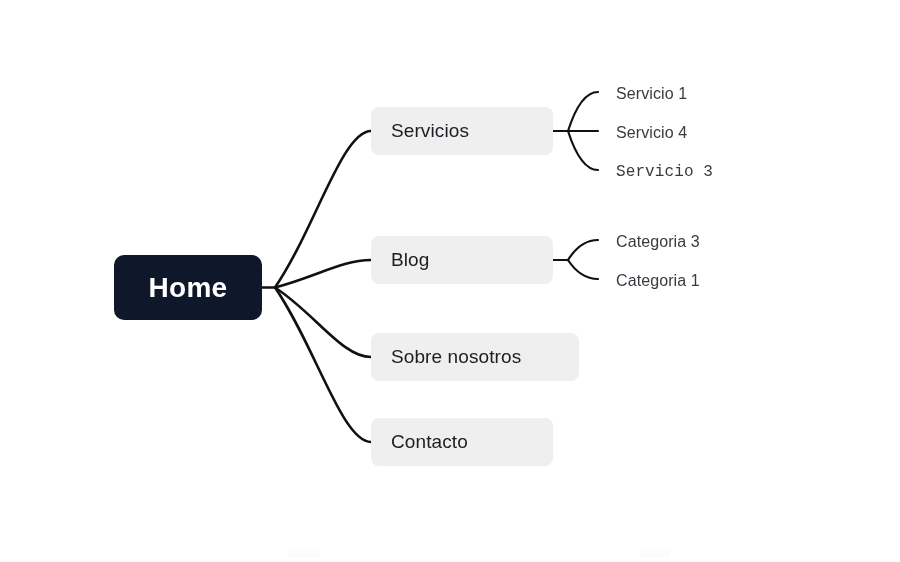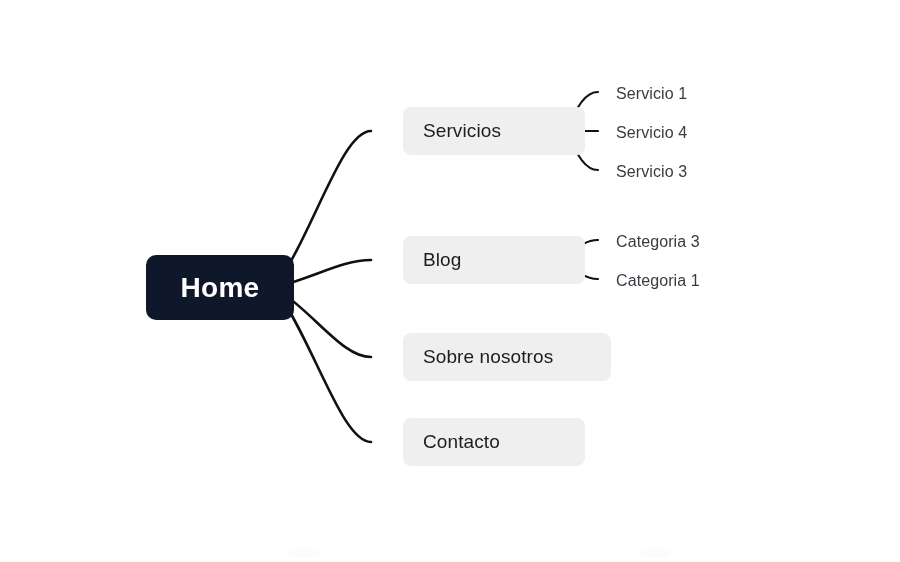--- a/index.html
+++ b/index.html
@@ -27,21 +27,20 @@
     width: 900px;
     height: 562px;
     pointer-events: none;
   }
   .node {
     position: absolute;
     box-sizing: border-box;
     display: flex;
     align-items: center;
     border-radius: 8px;
-    margin-left: 32px;
   }
   .node-root {
     background: #0f172a;
     border-radius: 10px;
     justify-content: center;
   }
   .node-root .node-label {
     color: #ffffff;
     font-size: 28px;
     font-weight: bold;
@@ -94,21 +93,21 @@
 
   <div id="nodes-layer">
       <div class="node node-root" style="left: 114px; top: 255px; width: 148px; height: 65px;">
         <span class="node-label">Home</span>
       </div>
       <div class="node node-branch" style="left: 371px; top: 107px; width: 182px; height: 48px;">
         <span class="node-label">Servicios</span>
       </div>
       <div class="leaf" style="left: 616px; top: 85px;">Servicio 1</div>
       <div class="leaf" style="left: 616px; top: 124px;">Servicio 4</div>
-      <div class="leaf" style="left: 616px; top: 163px;">Servicio 3</div>
+      <div class="leaf" style="left: 616px; top: 163px; font-family: Liberation Mono, monospace;">Servicio 3</div>
       <div class="node node-branch" style="left: 371px; top: 236px; width: 182px; height: 48px; text-align: right;">
         <span class="node-label">Blog</span>
       </div>
       <div class="leaf" style="left: 616px; top: 233px;">Categoria 3</div>
       <div class="leaf" style="left: 616px; top: 272px;">Categoria 1</div>
       <div class="node node-branch" style="left: 371px; top: 333px; width: 208px; height: 48px;">
         <span class="node-label">Sobre nosotros</span>
       </div>
       <div class="node node-branch" style="left: 371px; top: 418px; width: 182px; height: 48px; text-align: center;">
         <span class="node-label">Contacto</span>

